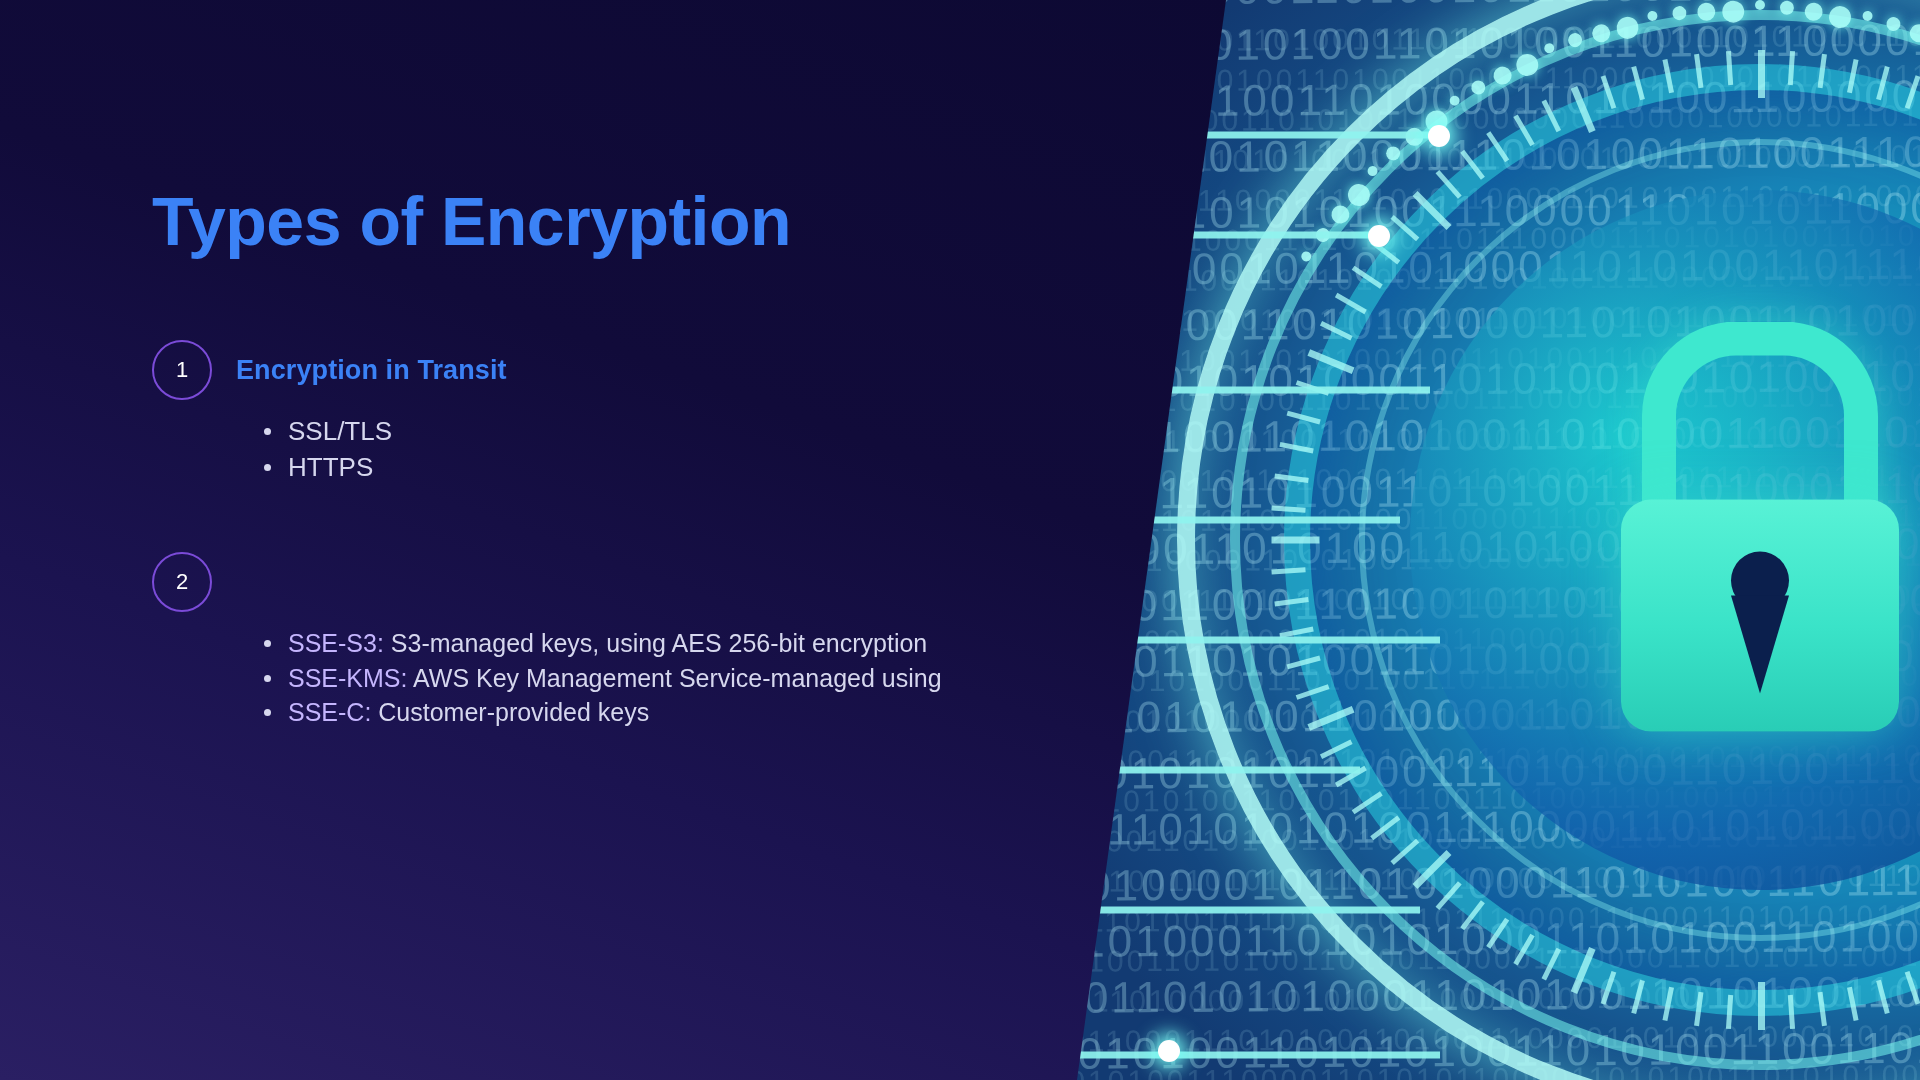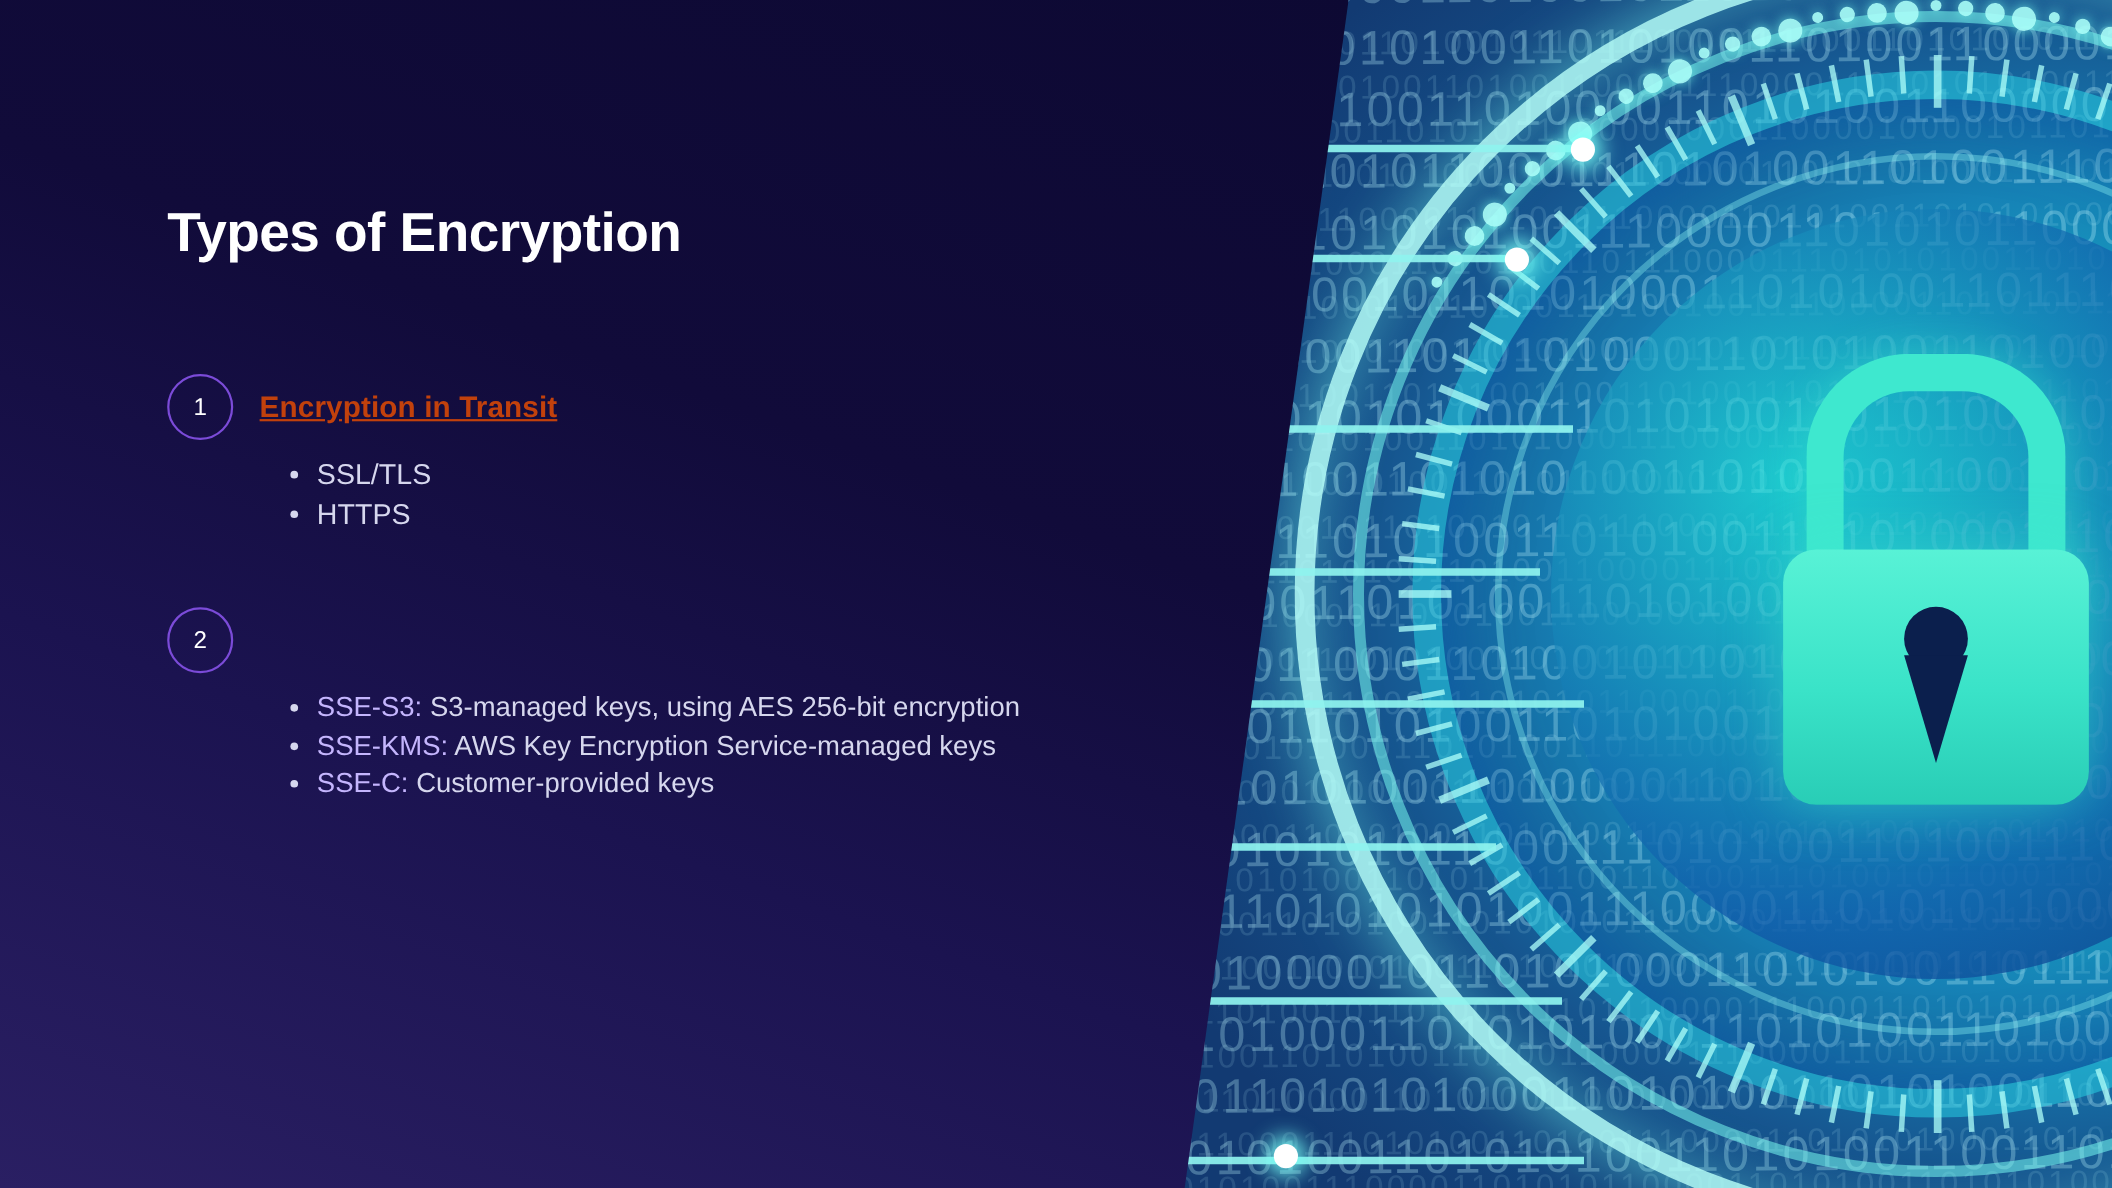--- a/index.html
+++ b/index.html
@@ -67,32 +67,32 @@
     background:linear-gradient(200deg,#0d0933 0%,#110b3a 38%,#1b1350 66%,#2a1f63 100%);
     clip-path:polygon(0 0,1226px 0,1077px 1080px,0 1080px);}
 
   
   .logo{position:absolute;left:34px;top:34px;display:flex;align-items:center;gap:16px;}
   .logo .cloud{width:66px;height:44px;position:relative;}
   .logo .cloud svg{display:block;}
   .logo .brand{color:#ffffff;font-size:23px;font-weight:bold;letter-spacing:1.1px;}
 
   
-  .title{position:absolute;left:152px;top:182px;font-size:50px;font-weight:bold;
-    color:#ffffff;letter-spacing:-.5px;}
+  .title{position:absolute;left:152px;top:182px;font-size:68px;font-weight:bold;
+    color:#3b82f6;letter-spacing:-.5px;}
 
   
   .block{position:absolute;left:152px;}
   .block.b1{top:340px;}
   .block.b2{top:552px;}
   .blockhead{display:flex;align-items:center;gap:24px;}
   .numcircle{width:56px;height:56px;border-radius:50%;border:2px solid #7b4bd8;
     display:flex;align-items:center;justify-content:center;
     color:#ffffff;font-size:22px;font-weight:500;flex:0 0 auto;}
-  .headtext{color:#c2410c;font-size:27px;font-weight:bold;letter-spacing:.1px;text-decoration:underline;}
+  .headtext{color:#3b82f6;font-size:27px;font-weight:bold;letter-spacing:.1px;}
   ul.bullets{list-style:none;margin:14px 0 0 0;padding:0 0 0 110px;}
   ul.bullets li{position:relative;color:#d6d7ee;font-size:26px;line-height:1.38;padding-left:26px;}
   ul.bullets li::before{content:"";position:absolute;left:2px;top:14px;width:7px;height:7px;
     border-radius:50%;background:#d6d7ee;}
   ul.bullets.tight li{font-size:25px;line-height:1.38;}
   .lbl{color:#c4b5fd;}
 </style>
 </head>
 <body>
 
@@ -302,18 +302,18 @@
         <li><span>HTTPS</span></li>
       </ul>
   </div>
 
   <div class="block b2">
     <div class="blockhead">
       <div class="numcircle">2</div>
     </div>
     <ul class="bullets tight" id="list1">
         <li><span class="lbl">SSE-S3: </span><span>S3-managed keys, using AES 256-bit encryption</span></li>
-        <li><span class="lbl">SSE-KMS: </span><span>AWS Key Encryption Service-managed keys</span></li>
+        <li><span class="lbl">SSE-KMS: </span><span>AWS Key Management Service-managed using</span></li>
         <li><span class="lbl">SSE-C: </span><span>Customer-provided keys</span></li>
       </ul>
   </div>
 
 </div>
 
 </body></html>

